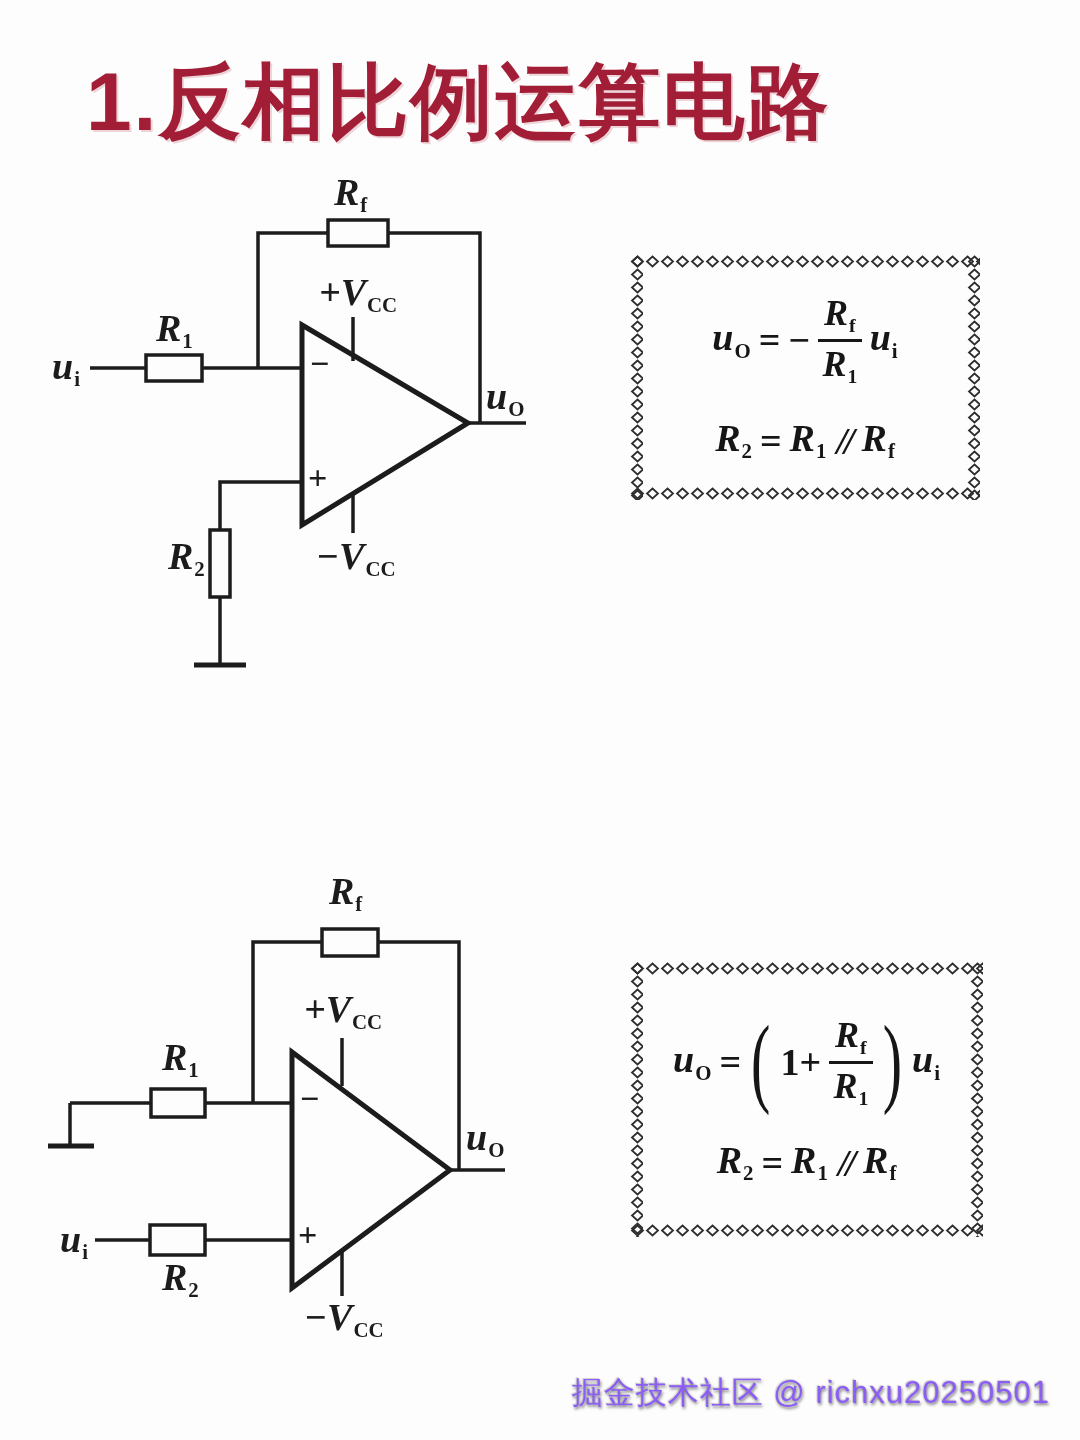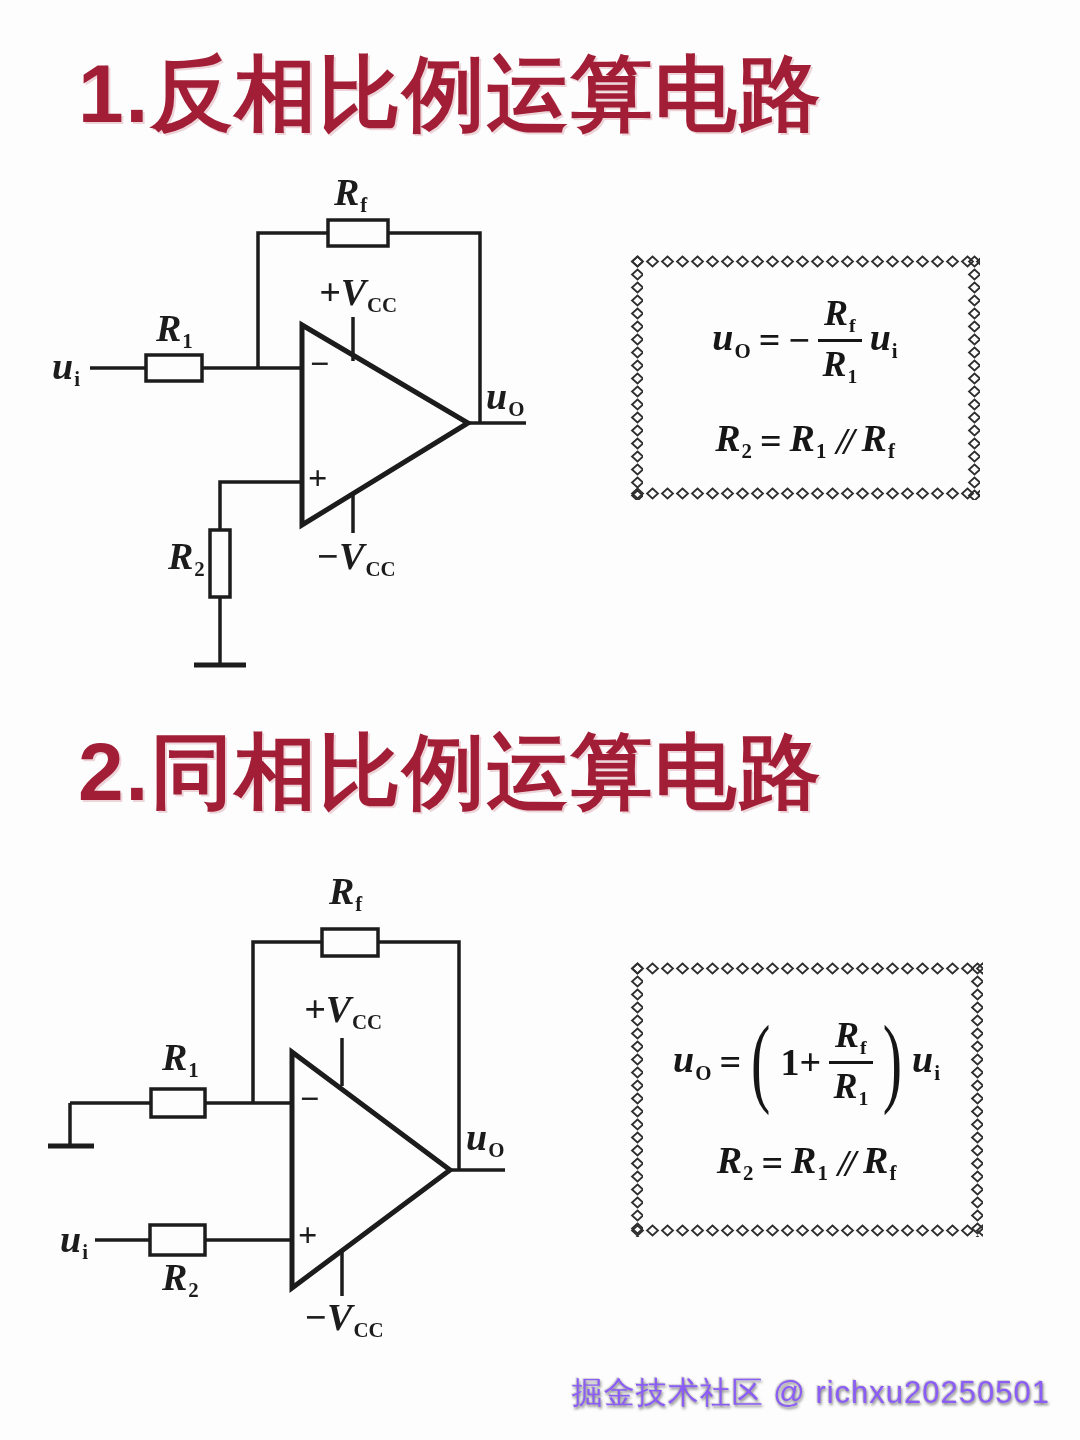--- a/index.html
+++ b/index.html
@@ -1,21 +1,21 @@
 <!DOCTYPE html>
 <html><head>
 <meta charset="utf-8">
 <style>
   html,body{margin:0;padding:0;}
   body{width:1080px;height:1440px;background:#fdfdfd;font-family:"Liberation Sans",sans-serif;}
   .page{position:relative;width:1080px;height:1440px;background:#fdfdfd;overflow:hidden;}
 
   
   .title{
-    position:absolute;left:74px;margin:4px;
+    position:absolute;left:74px;margin:12px;
     font-family:"Liberation Sans",sans-serif;
     font-weight:800;font-size:82px;line-height:1.08;letter-spacing:2px;
     color:#a11e36;white-space:nowrap;
     text-shadow:2px 2px 0 rgba(161,30,54,0.18);
   }
   .t1{top:46px;}
   .t2{top:724px;}
 
   
   .circuit{position:absolute;}
@@ -135,21 +135,20 @@
       <div class="fline">
         <span><span>R</span><span class="sub">2</span></span>
         <span class="op">=</span>
         <span><span>R</span><span class="sub">1</span></span>
         <span class="slashes">//</span>
         <span><span>R</span><span class="sub">f</span></span>
       </div>
     </div>
   </div>
 
-  <h1 class="title t2">2.同相比例运算电路</h1>
 
   <div class="circuit c2">
     <svg width="520" height="520" viewBox="0 0 520 520">
       <g fill="none" stroke="#1c1c1c" stroke-width="3.5">
         <path d="M213 243 V82 H419 V310"></path>
         <path d="M30 243 H252"></path>
         <path d="M30 243 V286"></path>
         <path d="M55 380 H252"></path>
         <path d="M410 310 H465"></path>
         <path d="M302 178 V226"></path>

